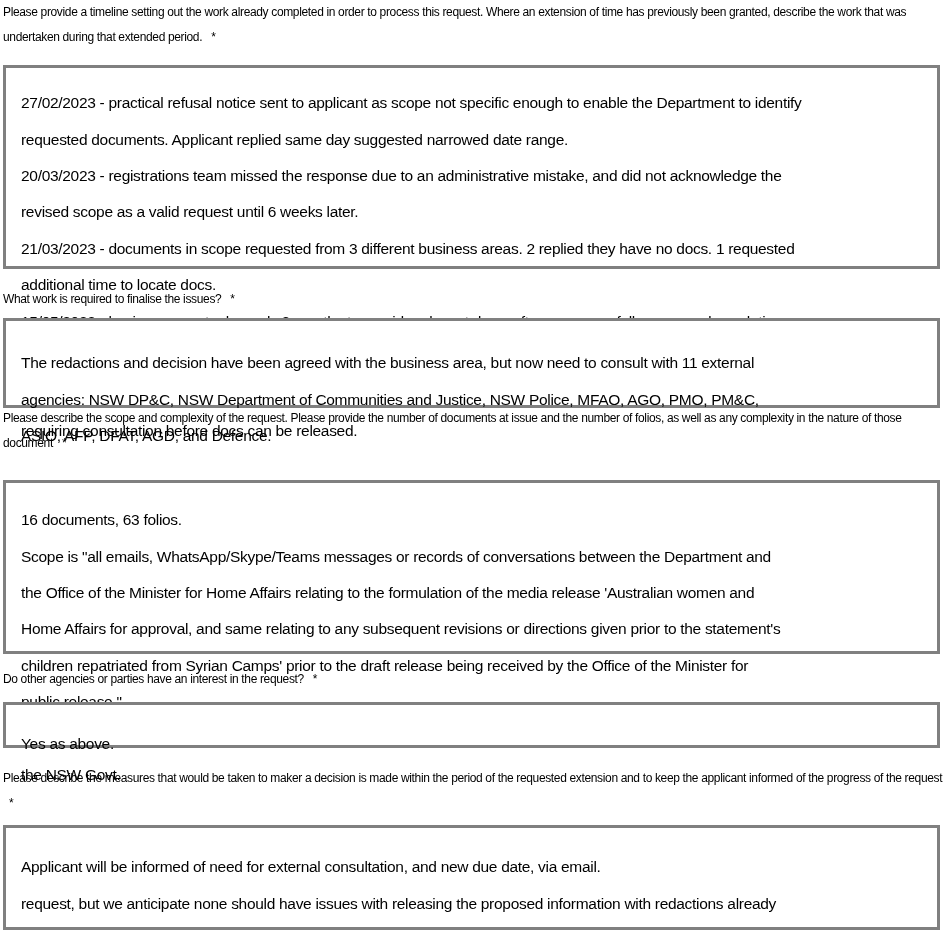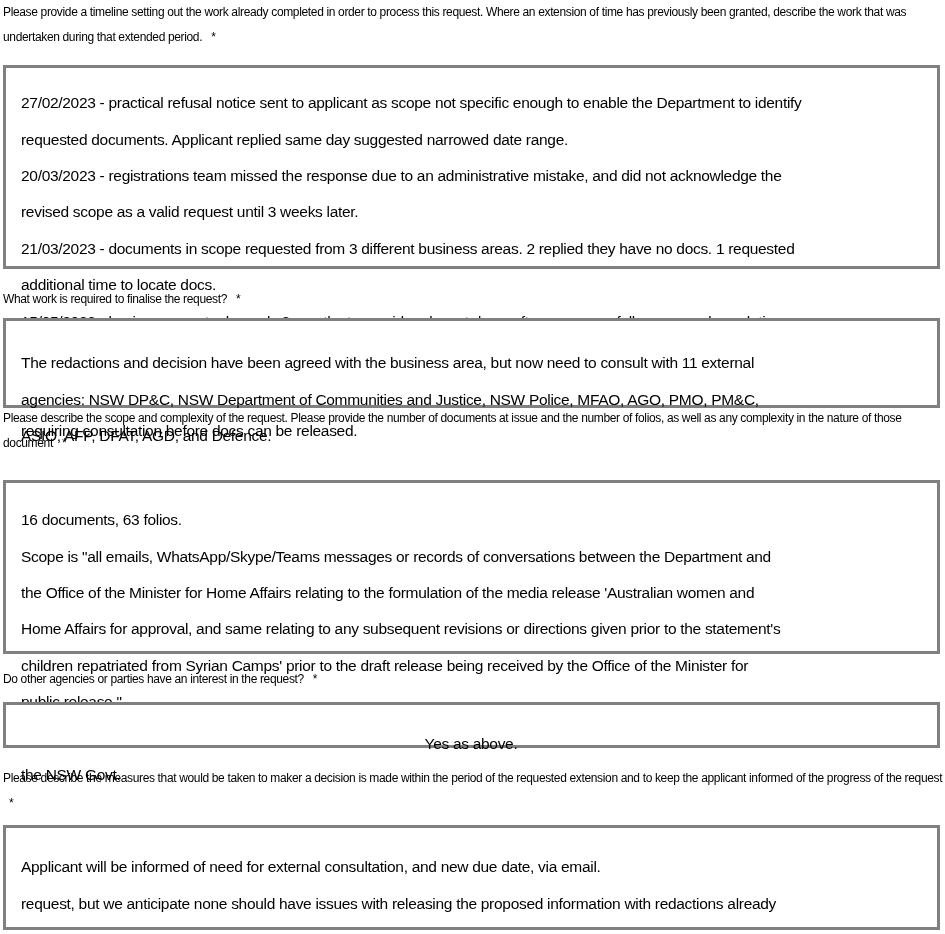--- a/index.html
+++ b/index.html
@@ -49,32 +49,32 @@
 
 <div class="question" style="top:0px;">
   <span>Please provide a timeline setting out the work already completed in order to process this request. Where an extension of time has previously been granted, describe the work that was undertaken during that extended period.</span>
   <span style="margin-left:6px;">*</span>
 </div>
 <div class="answer-box" style="top:65px; height:198px;">
   <div class="answer-text">
     <span class="line">27/02/2023 - practical refusal notice sent to applicant as scope not specific enough to enable the Department to identify</span>
     <span class="line">requested documents. Applicant replied same day suggested narrowed date range.</span>
     <span class="line">20/03/2023 - registrations team missed the response due to an administrative mistake, and did not acknowledge the</span>
-    <span class="line">revised scope as a valid request until 3 weeks later.</span>
+    <span class="line">revised scope as a valid request until 6 weeks later.</span>
     <span class="line">21/03/2023 - documents in scope requested from 3 different business areas. 2 replied they have no docs. 1 requested</span>
     <span class="line">additional time to locate docs.</span>
     <span class="line">15/05/2023 - business area took nearly 2 months to provide relevant docs, after numerous follow ups and escalations.</span>
     <span class="line">17/05/2023 - case allocated to decision maker, already overdue despite 30 day 15AA EOT granted by applicant.</span>
     <span class="line">29/05/2023 - marked up documents sent back to business area for approval on redactions. Identified 11 agencies</span>
     <span class="line">requiring consultation before docs can be released.</span>
   </div>
 </div>
 
 <div class="question" style="top:287px;">
-  <span>What work is required to finalise the request?</span>
+  <span>What work is required to finalise the issues?</span>
   <span style="margin-left:6px;">*</span>
 </div>
 <div class="answer-box" style="top:318px; height:84px;">
   <div class="answer-text" style="top:15px;">
     <span class="line">The redactions and decision have been agreed with the business area, but now need to consult with 11 external</span>
     <span class="line">agencies: NSW DP&amp;C, NSW Department of Communities and Justice, NSW Police, MFAO, AGO, PMO, PM&amp;C,</span>
     <span class="line">ASIO, AFP, DFAT, AGD, and Defence.</span>
   </div>
 </div>
 
@@ -93,21 +93,21 @@
     <span class="line">The documents in scope contain sensitive information provided by a number of different federal agencies as well as</span>
     <span class="line">the NSW Govt.</span>
   </div>
 </div>
 
 <div class="question" style="top:667px;">
   <span>Do other agencies or parties have an interest in the request?</span>
   <span style="margin-left:6px;">*</span>
 </div>
 <div class="answer-box" style="top:702px; height:40px;">
-  <div class="answer-text" style="top:12px;text-align:center;">
+  <div class="answer-text" style="top:12px;">
     <span class="line">Yes as above.</span>
   </div>
 </div>
 
 <div class="question" style="top:766px;">
   <span>Please describe the measures that would be taken to maker a decision is made within the period of the requested extension and to keep the applicant informed of the progress of the request</span>
   <span style="margin-left:6px;">*</span>
 </div>
 <div class="answer-box" style="top:825px; height:99px;">
   <div class="answer-text" style="top:12px;">

